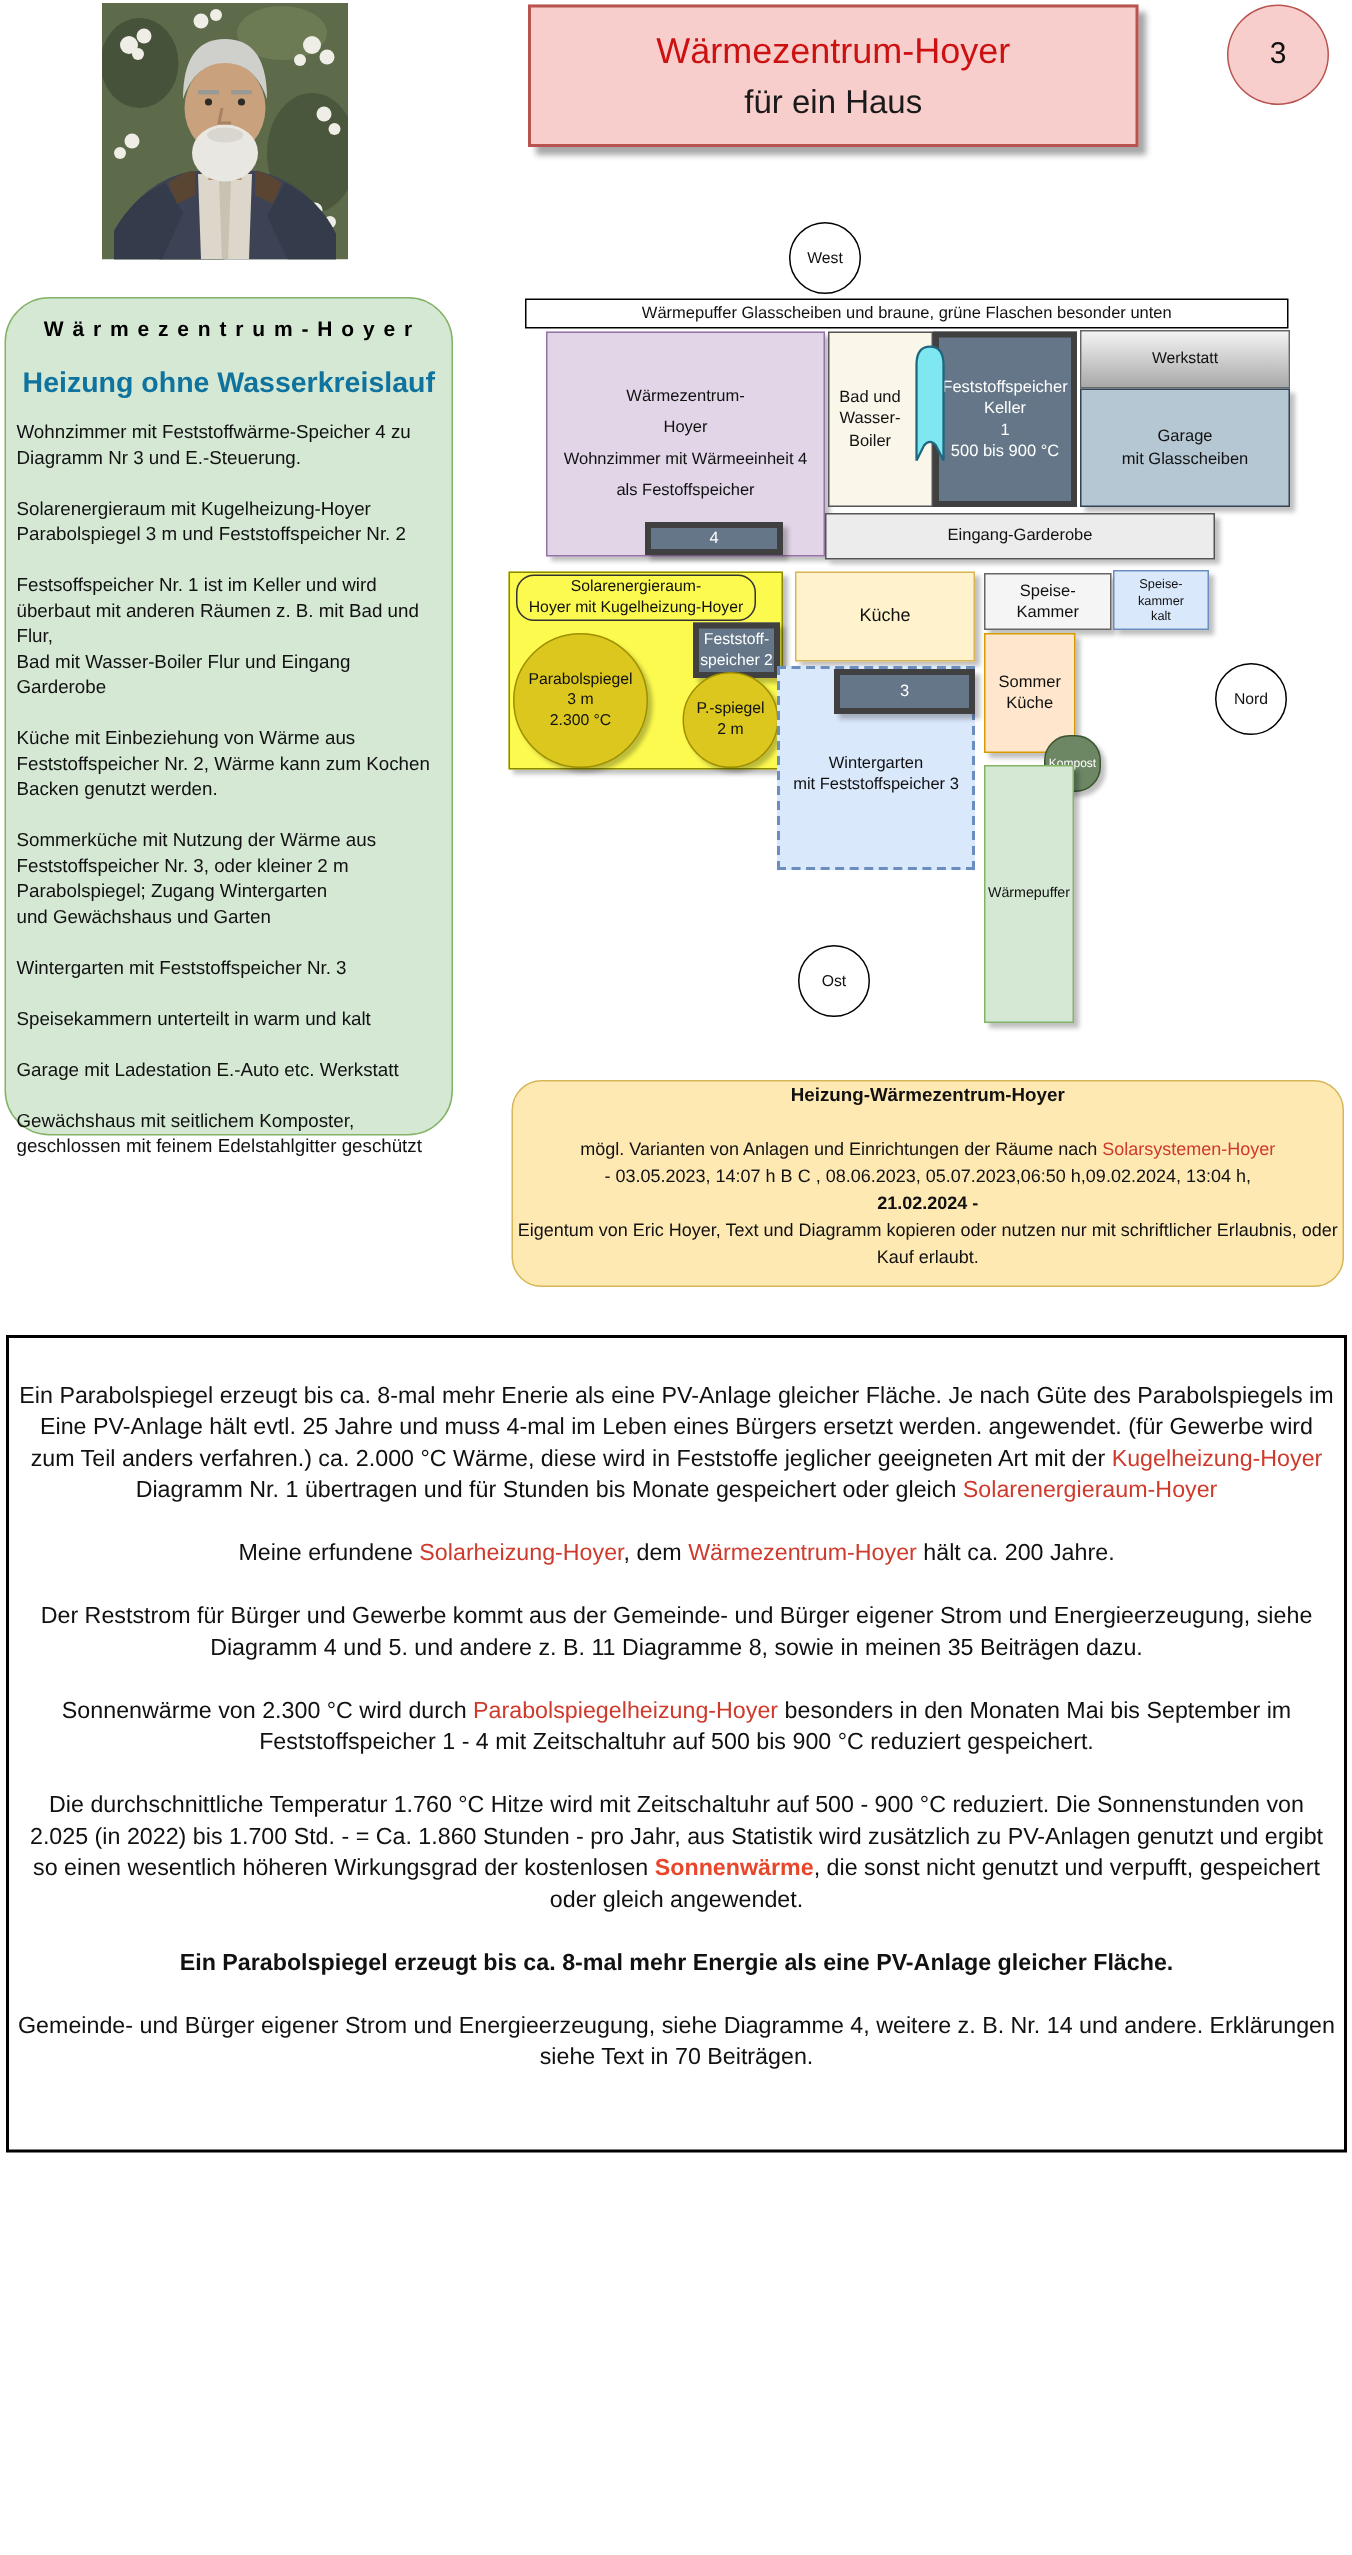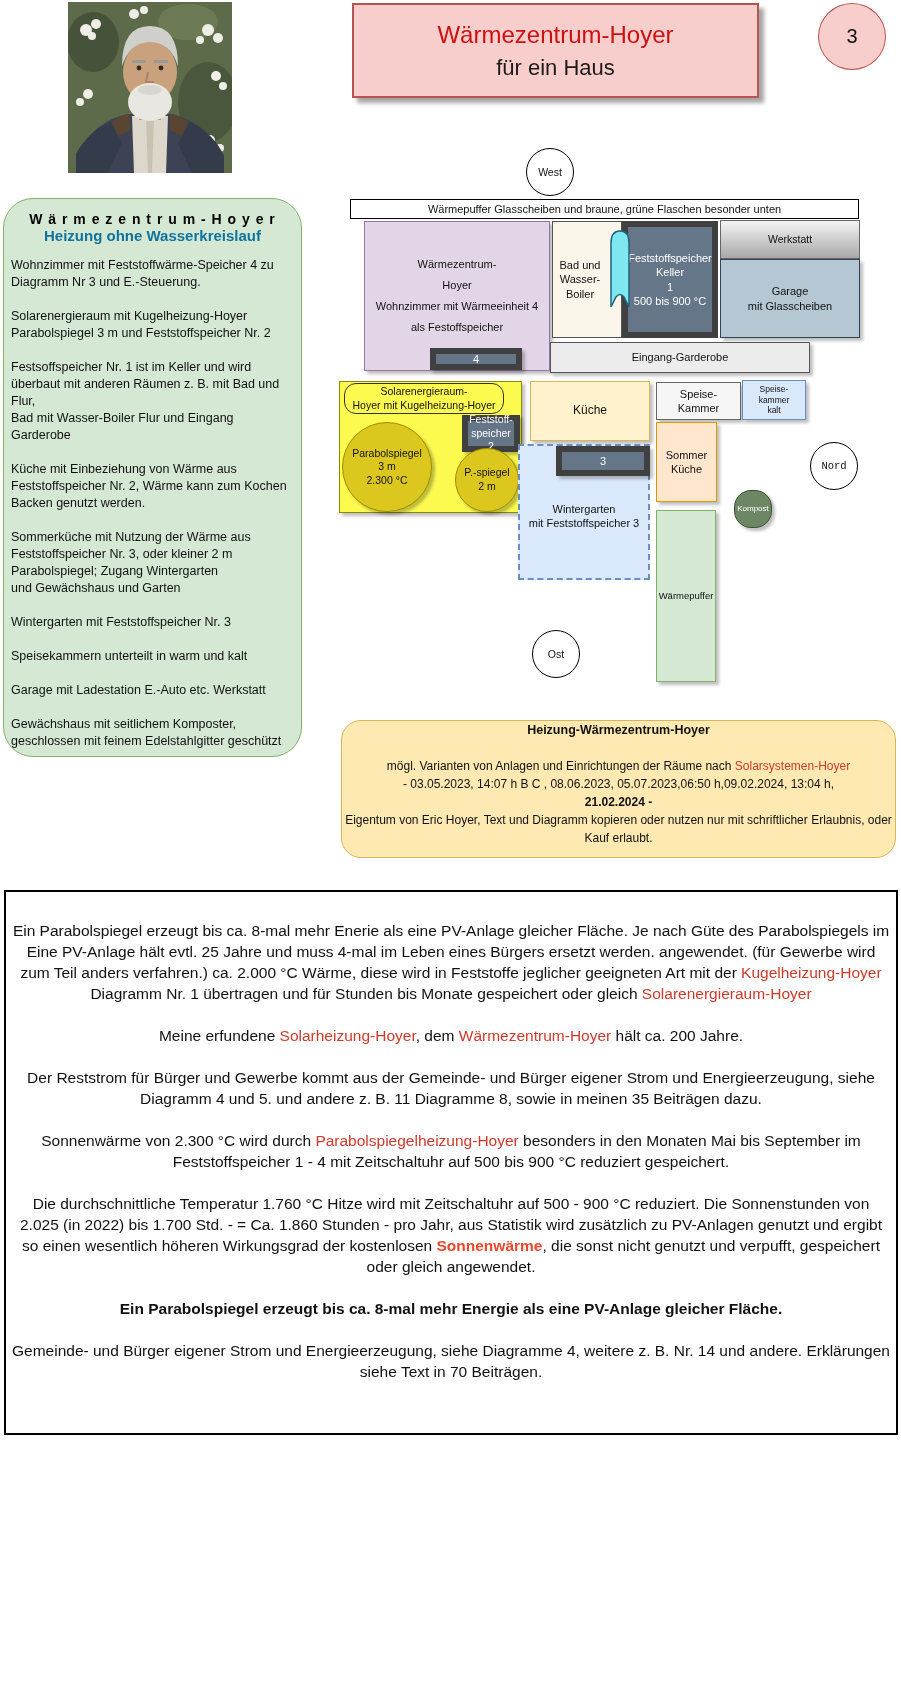--- a/index.html
+++ b/index.html
@@ -2,40 +2,40 @@
 <html><head>
 <meta charset="utf-8">
 <style>
   html,body{margin:0;padding:0;background:#ffffff;}
   body{font-family:"Liberation Sans", sans-serif;color:#111;}
   #canvas{position:relative;width:901px;height:1703px;background:#fff;overflow:hidden;}
   .abs{position:absolute;box-sizing:border-box;}
   .room{border:1px solid #fca5a5;display:flex;align-items:center;justify-content:center;
         text-align:center;white-space:pre-line;font-size:11px;line-height:1.3;color:#111;}
   .shadow{box-shadow:3px 3px 3px rgba(0,0,0,0.25);}
-  .dark{background:#647687;color:#fff;border:6px solid #404040;}
+  .dark{background:#647687;color:#fff;border:4px solid #404040;}
   .compass{background:#fff;border:1px solid #000;border-radius:50%;
            display:flex;align-items:center;justify-content:center;font-size:10.5px;}
   .run-red{color:#ce3a2c;}
   .run-redbold{color:#e8472b;font-weight:700;}
   .run-bold{font-weight:700;}
 
   
   .title-box{left:352px;top:3px;width:407px;height:95px;background:#f8cecc;border:2px solid #b85450;
              box-shadow:5px 5px 4px rgba(0,0,0,0.35);text-align:center;padding-top:13px;}
   .title-line1{font-size:24px;color:#cc1111;line-height:33px;}
   .title-line2{font-size:22px;color:#1a1a1a;line-height:33px;}
   .badge{left:818px;top:3px;width:68px;height:67px;background:#f8cecc;border:1px solid #b85450;
          border-radius:50%;display:flex;align-items:center;justify-content:center;font-size:20px;}
 
   
   .left-panel{left:3px;top:198px;width:299px;height:559px;background:#d5e8d4;border:1.5px solid #82b366;
               border-radius:30px;padding:12px 7px 10px 7px;}
   .lp-title{text-align:center;font-weight:700;font-size:14px;letter-spacing:1px;color:#000;}
-  .lp-subtitle{text-align:center;font-weight:700;font-size:15px;color:#10739e;margin-top:0;}
+  .lp-subtitle{text-align:center;font-weight:700;font-size:19px;color:#10739e;margin-top:18px;}
   .lp-body p{font-size:12.5px;line-height:17px;margin:0 0 17px 0;white-space:pre-line;}
   .lp-body{margin-top:13px;}
 
   
   .info-box{left:341px;top:720px;width:555px;height:138px;background:#ffe9b3;border:1px solid #d6b656;
             border-radius:20px;text-align:center;font-size:12px;line-height:18px;padding-top:0;}
   .info-title{font-weight:700;font-size:12.5px;margin-bottom:18px;}
 
   
   .bottom-box{left:4px;top:890px;width:894px;height:545px;background:#fff;border:2px solid #000;
@@ -93,21 +93,21 @@
   </div>
 
   <div class="abs title-box">
     <div class="title-line1">Wärmezentrum-Hoyer</div>
     <div class="title-line2">für ein Haus</div>
   </div>
 
   <div class="abs badge">3</div>
 
   <div class="abs compass" style="left:526px;top:148px;width:48px;height:48px;">West</div>
-  <div class="abs compass" style="left:810px;top:442px;width:48px;height:48px;font-family:Liberation Mono, monospace;">Nord</div>
+  <div class="abs compass" style="left:810px;top:442px;width:48px;height:48px;">Nord</div>
   <div class="abs compass" style="left:532px;top:630px;width:48px;height:48px;">Ost</div>
 
   <div class="abs left-panel">
     <div class="lp-title">W ä r m e z e n t r u m - H o y e r</div>
     <div class="lp-subtitle">Heizung ohne Wasserkreislauf</div>
     <div class="lp-body">
       <p>Wohnzimmer mit Feststoffwärme-Speicher 4 zu Diagramm Nr 3 und E.-Steuerung.</p>
       <p>Solarenergieraum mit Kugelheizung-Hoyer Parabolspiegel 3 m  und Feststoffspeicher Nr. 2</p>
       <p>Festsoffspeicher Nr. 1 ist im Keller und wird überbaut mit anderen Räumen z. B. mit Bad und Flur,
 Bad mit Wasser-Boiler Flur und Eingang Garderobe</p>
@@ -172,21 +172,21 @@
   </div>
   <div class="abs room shadow dark" style="left:556px;top:446px;width:94px;height:30px;">3</div>
 
   <div class="abs room shadow" style="left:656px;top:382px;width:85px;height:38px;background:#f5f5f5;border-color:#666;">Speise-
 Kammer</div>
   <div class="abs room shadow" style="left:742px;top:380px;width:64px;height:40px;background:#dae8fc;border-color:#6c8ebf;font-size:8.5px;line-height:1.25;">Speise-
 kammer
 kalt</div>
   <div class="abs room shadow" style="left:656px;top:422px;width:61px;height:80px;background:#ffe6cc;border-color:#d79b00;">Sommer
 Küche</div>
-  <div class="abs room shadow" style="left:734px;top:490px;width:38px;height:38px;background:#6d8764;border-color:#3a5431;color:#fff;font-size:8px;border-radius:17px;">Kompost</div>
+  <div class="abs room shadow" style="left:696px;top:490px;width:38px;height:38px;background:#6d8764;border-color:#3a5431;color:#fff;font-size:8px;border-radius:17px;">Kompost</div>
   <div class="abs room shadow" style="left:656px;top:510px;width:60px;height:172px;background:#d5e8d4;border-color:#82b366;font-size:9.5px;">Wärmepuffer</div>
 
   <div class="abs info-box">
     <div class="info-title">Heizung-Wärmezentrum-Hoyer</div>
     <div><span>mögl. Varianten von Anlagen und Einrichtungen der Räume nach </span><span class="run-red">Solarsystemen-Hoyer</span></div>
     <div>- 03.05.2023, 14:07 h  B C , 08.06.2023, 05.07.2023,06:50 h,09.02.2024, 13:04 h,</div>
     <div style="font-weight:700;">21.02.2024 -</div>
     <div>Eigentum von Eric Hoyer, Text und Diagramm kopieren oder nutzen  nur mit schriftlicher Erlaubnis, oder Kauf erlaubt.</div>
   </div>
 

